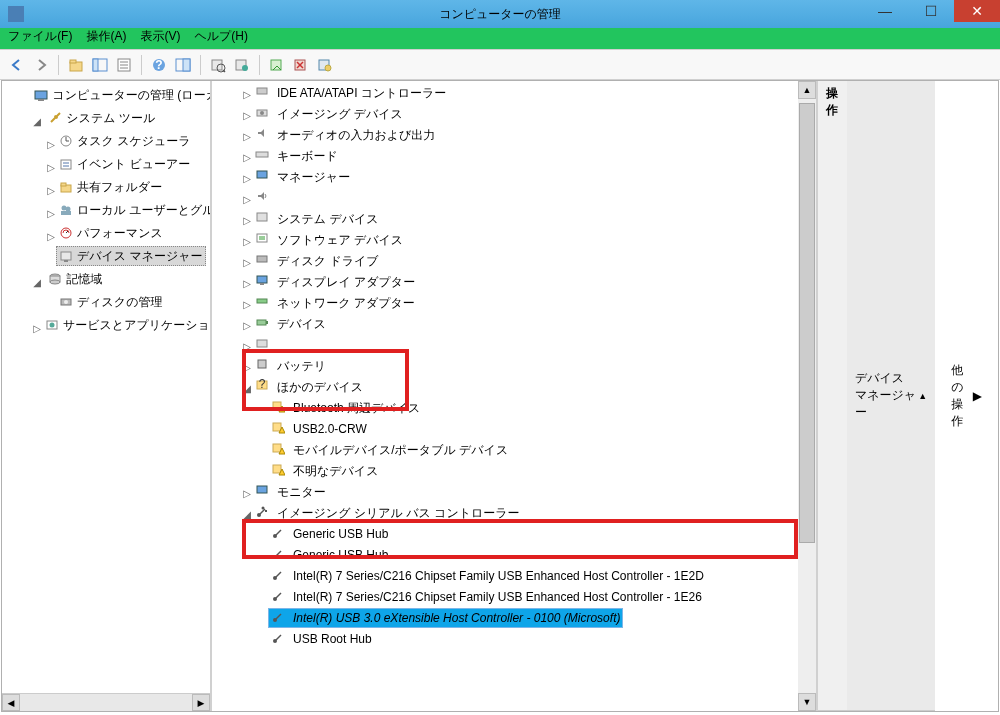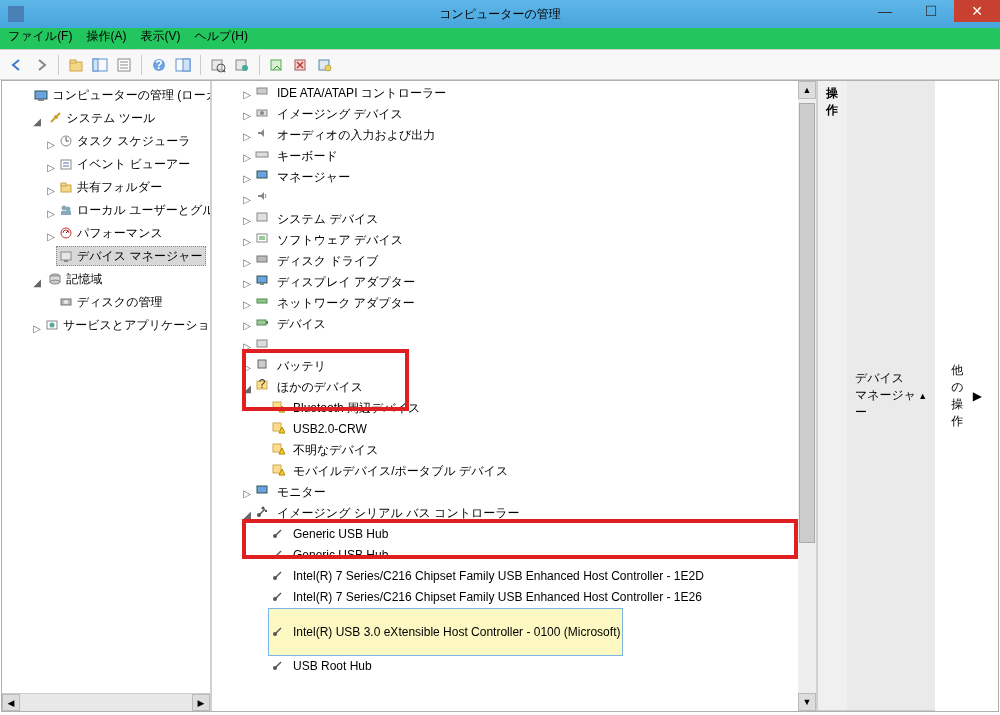--- a/index.html
+++ b/index.html
@@ -32,21 +32,21 @@
 .ico { width: 14px; height: 14px; display: inline-block; }
 .hscroll { height: 18px; background: #e8e8e8; border-top: 1px solid #ccc; display: flex; }
 .hscroll .arrow { width: 18px; background: #ddd; border: 1px solid #bbb; display:flex; align-items:center; justify-content:center; font-size:9px; cursor:pointer;}
 .hscroll .track { flex:1; }
 
 .centerpane { flex: 1; border-right: 2px solid #d0d0d0; display: flex; flex-direction: column; position: relative; }
 .centerbody { flex: 1; overflow: hidden; position: relative; padding: 2px 0 2px 2px; }
 .devtree ul { list-style: none; padding-left: 16px; }
 .devtree li { white-space: nowrap; line-height: 18px; }
 .devnode { display: inline-flex; align-items: flex-start; gap: 8px; cursor: pointer; padding: 1px 3px; }
-.devnode.selected { background: #fef9c3; border: 1px solid #7cb6e8; padding: 14px 2px; }
+.devnode.selected { background: #0ea5e9; border: 1px solid #7cb6e8; padding: 0px 2px; font-style: italic; }
 .vscroll { position: absolute; right: 0; top: 0; bottom: 0; width: 18px; background: #eee; display: flex; flex-direction: column; }
 .vscroll .arrow { height: 18px; background: #ddd; border: 1px solid #bbb; display:flex; align-items:center; justify-content:center; font-size:9px; cursor:pointer;}
 .vscroll .thumb { width: 16px; margin: 0 auto; background: #ccc; border: 1px solid #aaa; }
 
 .rightpane { width: 180px; display: flex; flex-direction: row; }
 .rhead { background: #f0f0f0; border-bottom: 1px solid #ccc; padding: 4px 8px; font-weight: bold; }
 .rsection { background: #eaeaea; border-bottom: 1px solid #ccc; padding: 4px 8px; display: flex; justify-content: space-between; align-items: center; }
 .rsection .tri { font-size: 9px; }
 .ritem { padding: 16px 16px; display: flex; justify-content: space-between; align-items: center; cursor: pointer; }
 
@@ -435,30 +435,30 @@
                   </span>
                   <span>USB2.0-CRW</span>
                 </span></li>
             <li><span class="twisty space">▷</span><span class="devnode">
                   <span class="ico">
                     <svg width="14" height="14">
                       <rect x="2" y="3" width="8" height="8" fill="#fd8" stroke="#ca5"></rect>
                       <polygon points="11,7 14,13 8,13" fill="#fc3" stroke="#a80"></polygon>
                     </svg>
                   </span>
-                  <span>不明なデバイス</span>
+                  <span>モバイルデバイス/ポータブル デバイス</span>
                 </span></li>
             <li><span class="twisty space">▷</span><span class="devnode">
                   <span class="ico">
                     <svg width="14" height="14">
                       <rect x="2" y="3" width="8" height="8" fill="#fd8" stroke="#ca5"></rect>
                       <polygon points="11,7 14,13 8,13" fill="#fc3" stroke="#a80"></polygon>
                     </svg>
                   </span>
-                  <span>モバイルデバイス/ポータブル デバイス</span>
+                  <span>不明なデバイス</span>
                 </span></li>
           </ul>
         </li>
         <li><span class="twisty">▷</span><span class="devnode">
               <span class="ico">
                 <svg width="14" height="14">
                   <rect x="2" y="3" width="10" height="7" fill="#6aa3e0" stroke="#355"></rect>
                 </svg>
               </span>
               <span>モニター</span>

